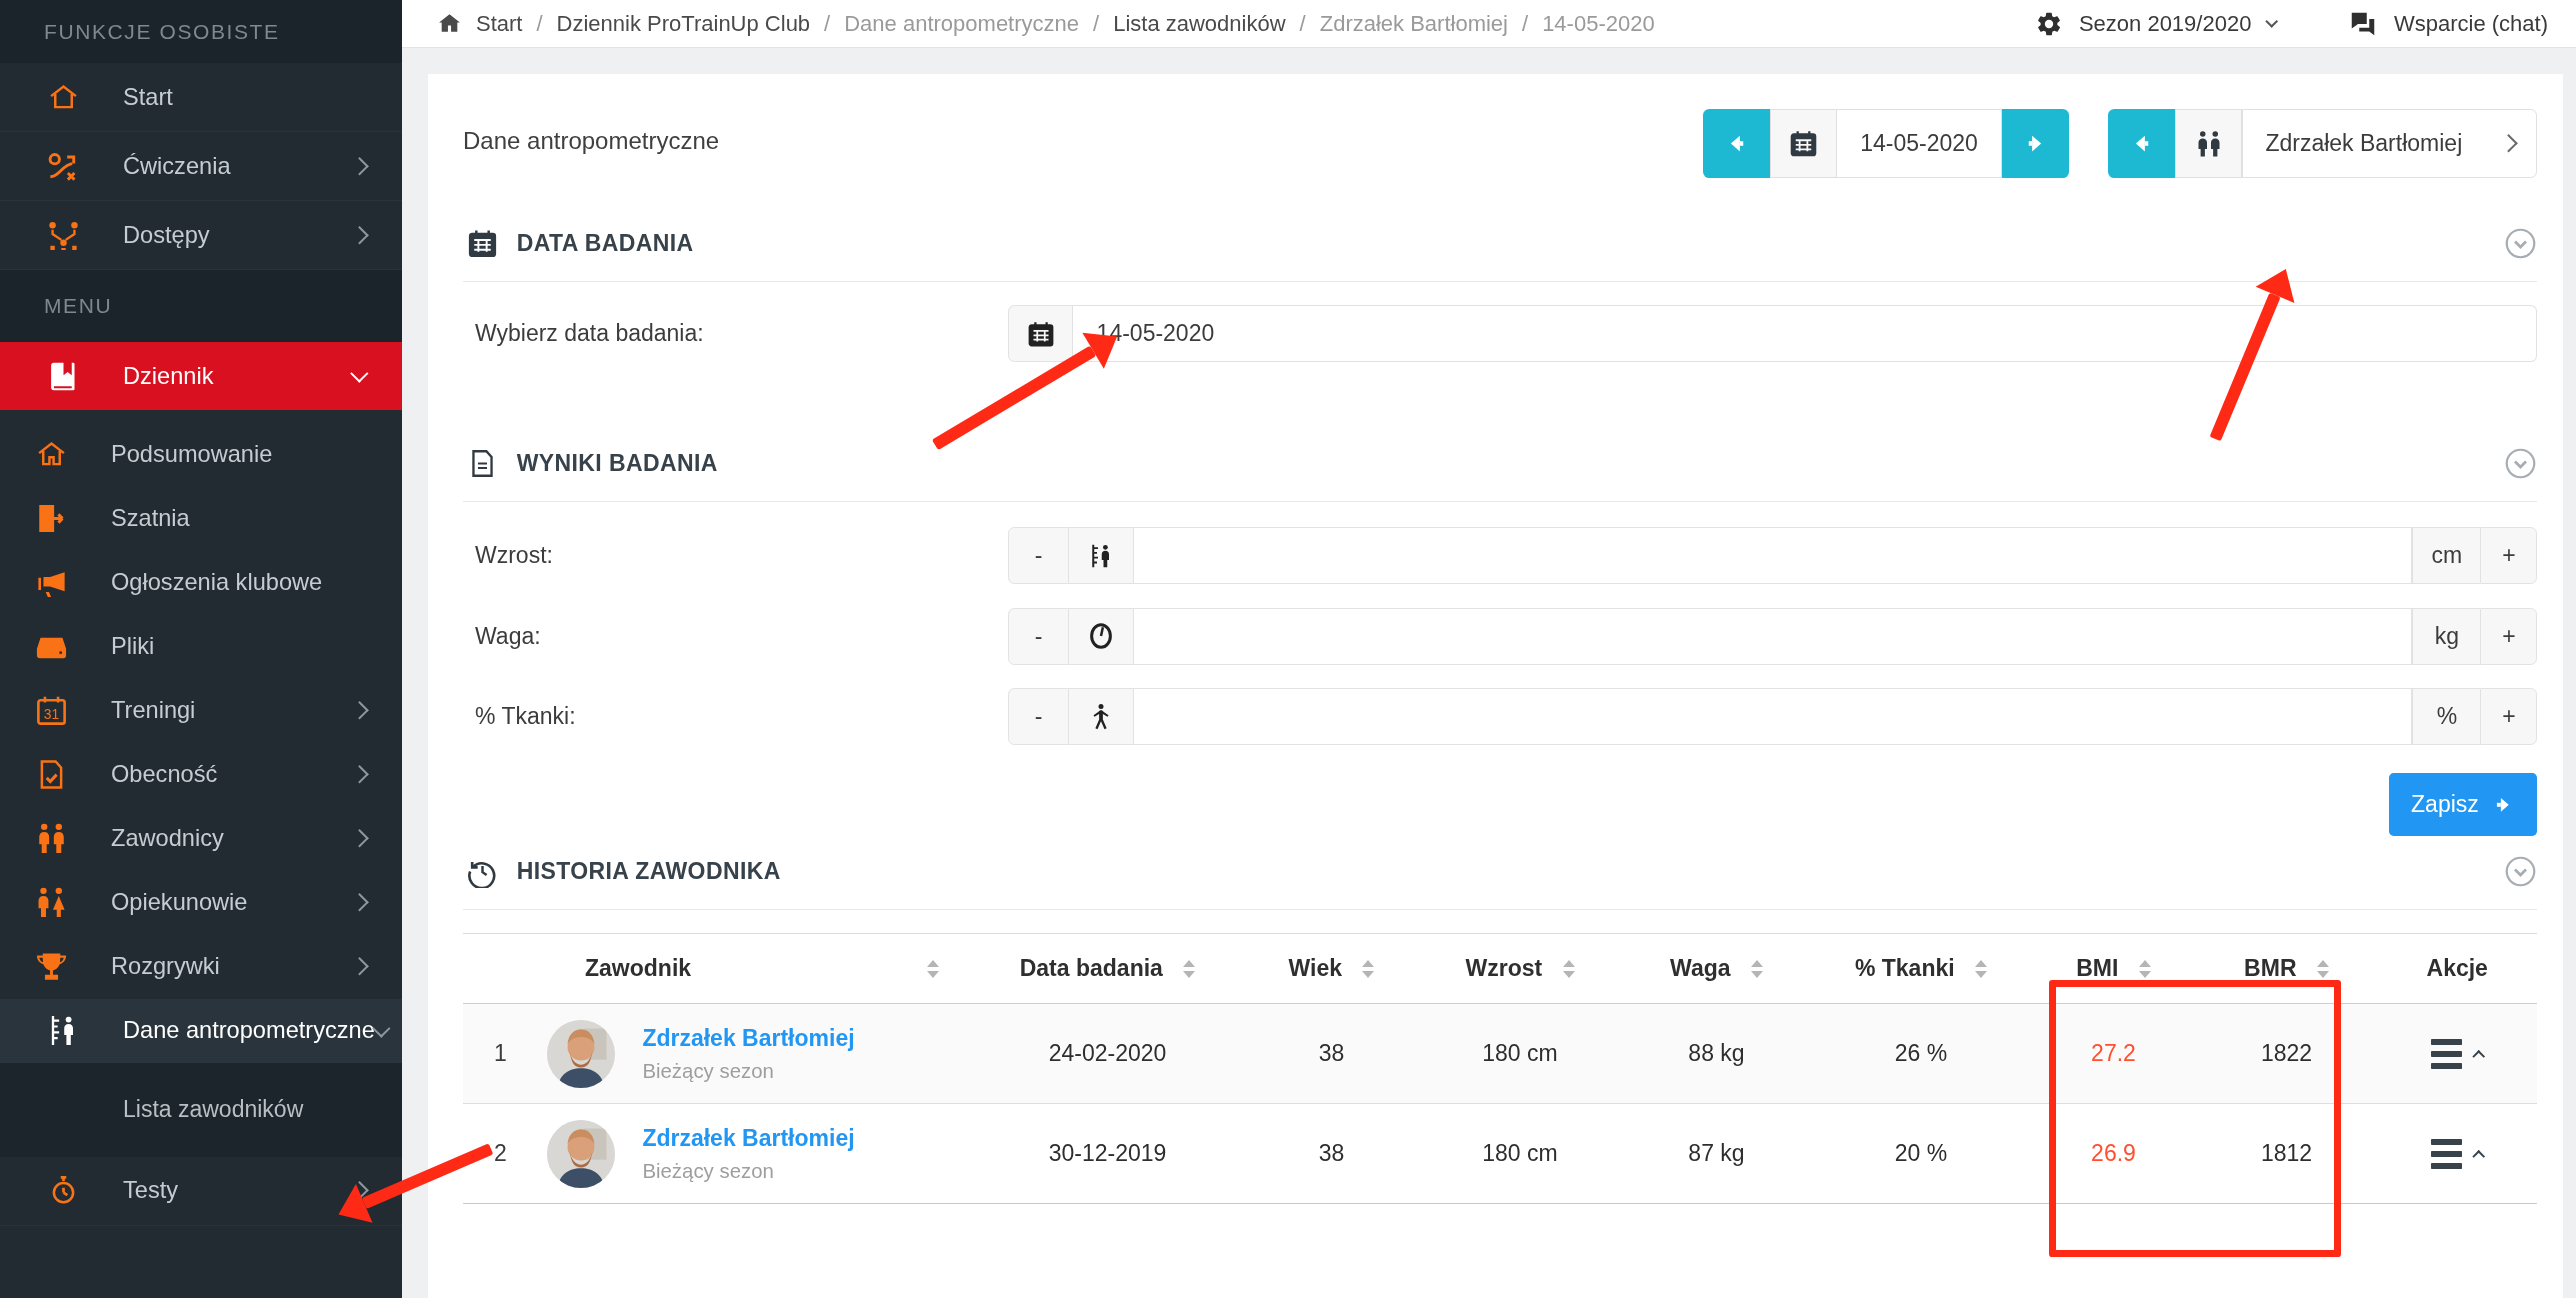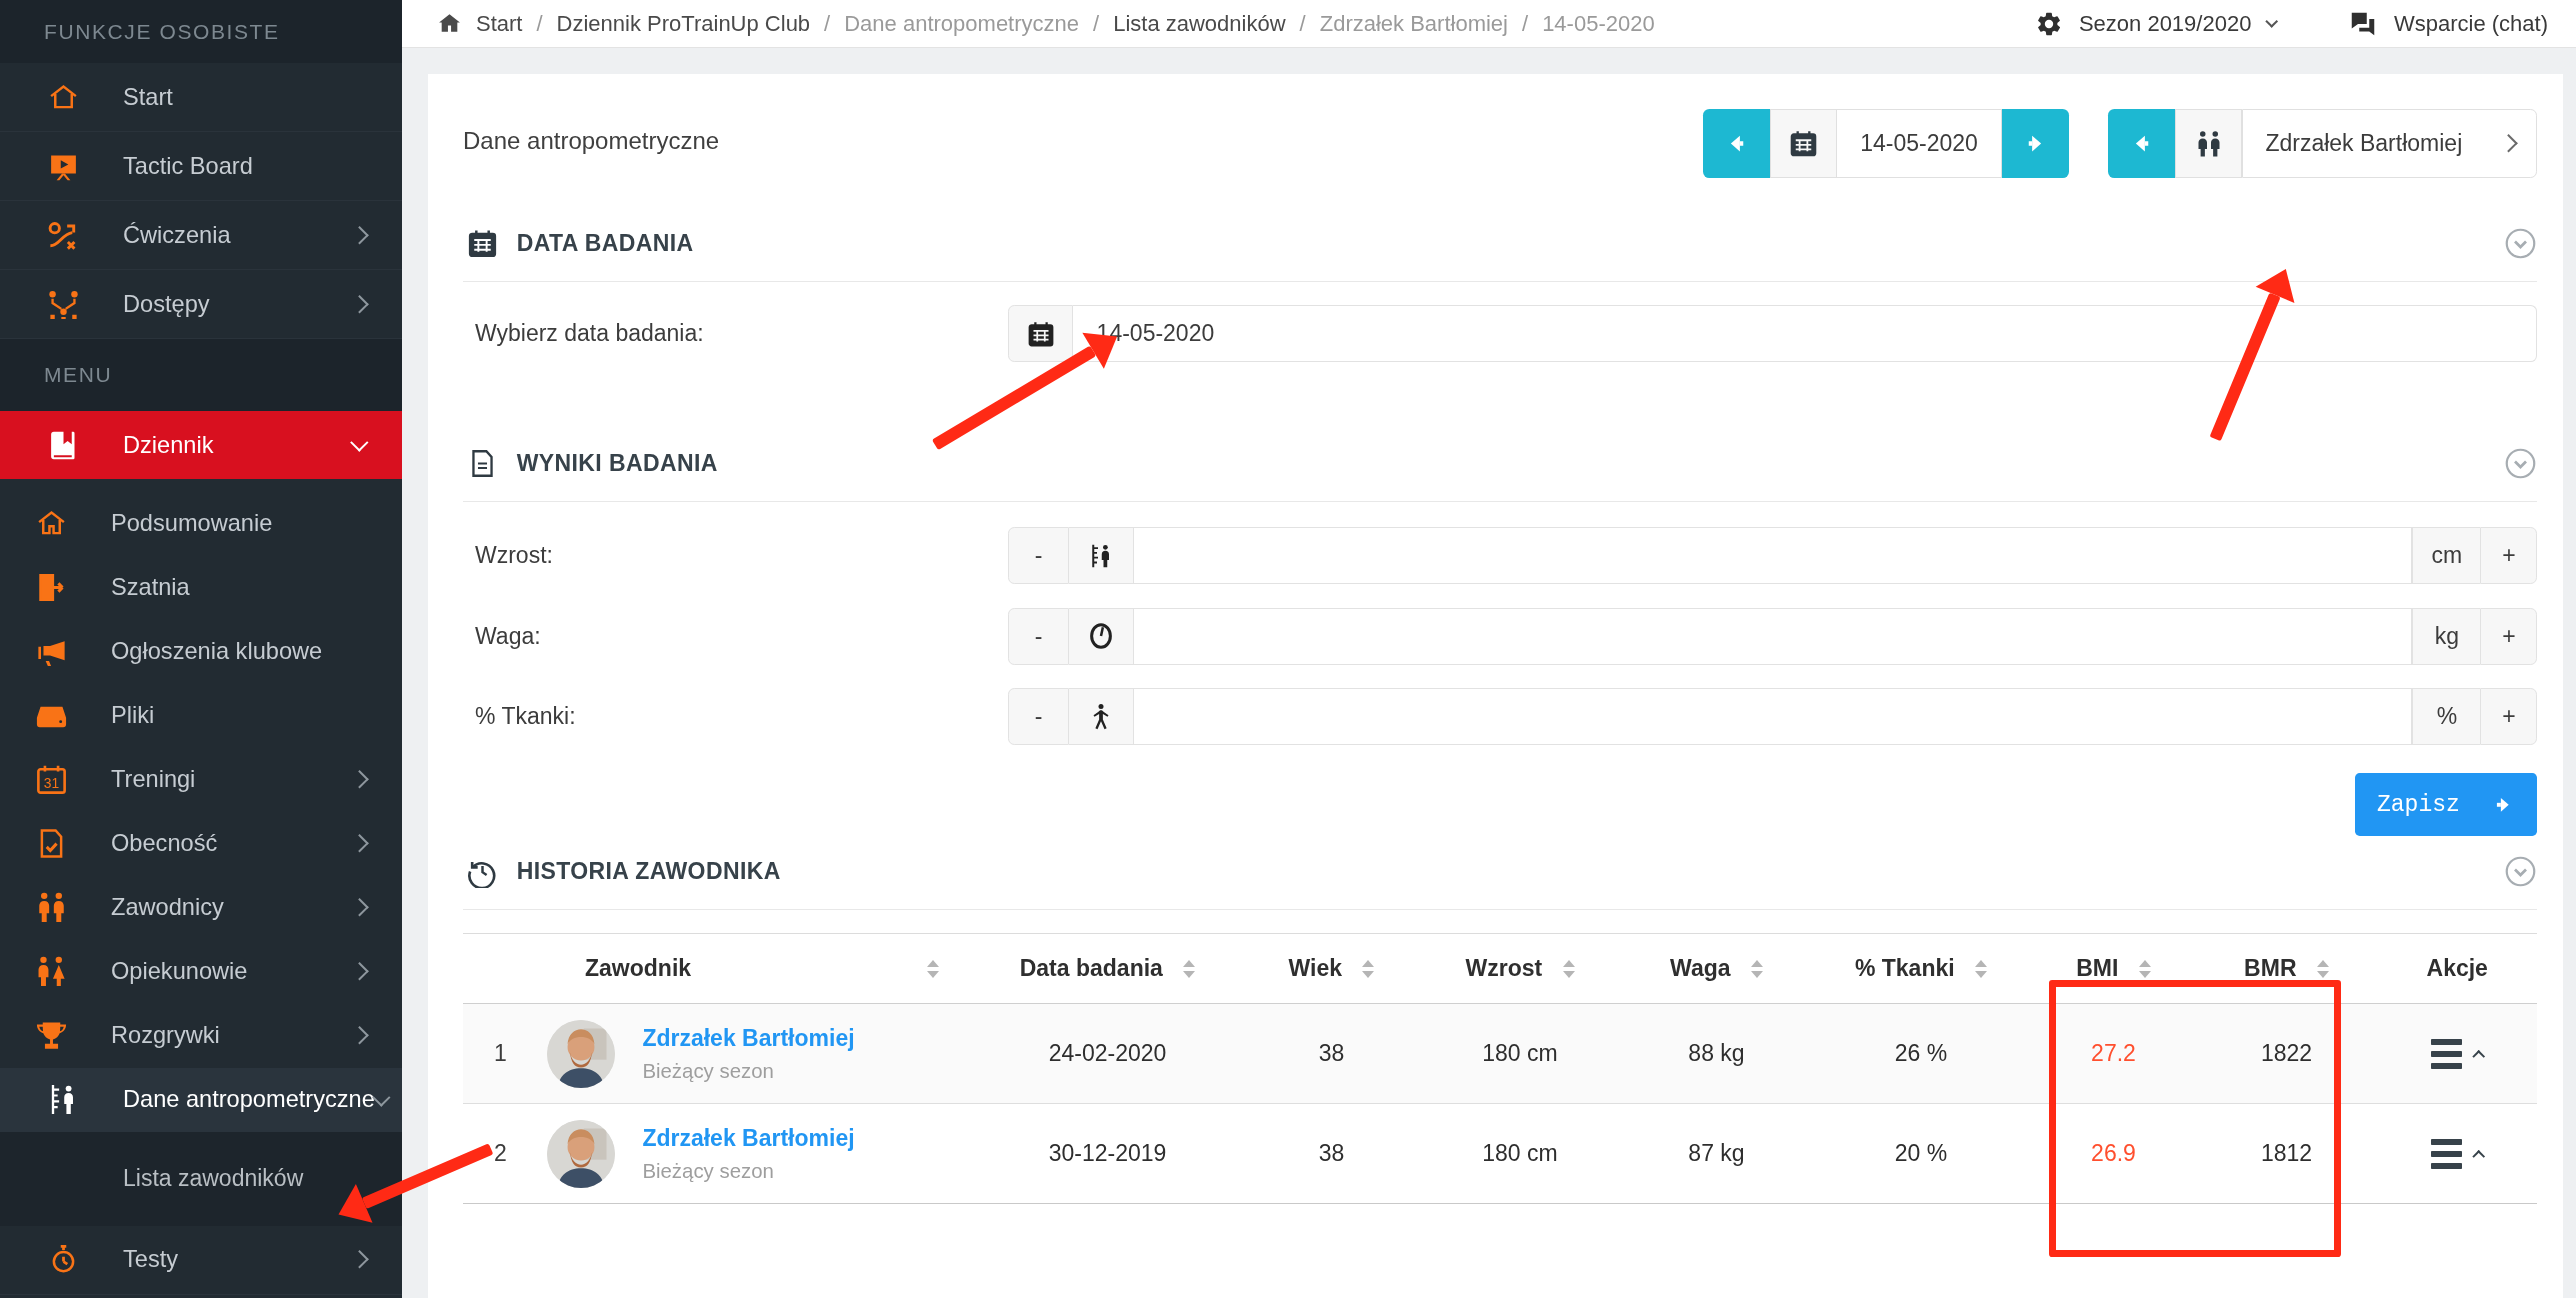--- a/index.html
+++ b/index.html
@@ -72,21 +72,21 @@
   .iseg.icon { width:65px; border-left:none; color:#222; }
   .ifield { flex:1; border:0.8px solid #e2e2e2; border-left:none; background:#fff; font-size:23px; padding:0 19px; color:#3c3c3c; outline:none; }
   .iseg.unit { width:68px; border-left:0.8px solid #e2e2e2; border-right:none; }
   .iseg.plus { width:57px; border:0.8px solid #e2e2e2; border-radius:0 6.3px 6.3px 0; cursor:pointer; }
   .date-row .igroup { height:57px; }
   .date-field { flex:1; border:0.8px solid #e2e2e2; border-left:none; border-radius:0 6.3px 6.3px 0; background:#fff; display:flex;
                 align-items:center; font-size:23px; color:#3c3c3c; padding:0 23.6px; }
 
   .save-row { display:flex; justify-content:flex-end; margin-top:28px; }
   .save-btn { background:#2196f3; color:#fff; border:none; border-radius:4.7px; height:63px; padding:0 22px;
-              font-size:23px; display:flex; align-items:center; gap:32px; cursor:pointer; font-family:Liberation Mono, monospace; }
+              font-size:23px; display:flex; align-items:center; gap:13px; cursor:pointer; font-family:Liberation Sans, sans-serif; }
 
   .search-row { display:flex; align-items:center; margin-top:49px; }
   .search-lbl { font-size:23px; color:#3c3c3c; margin-right:28px; }
   .search-box { width:401px; height:71px; border:1.6px solid #e0e0e0; border-radius:7.9px; display:flex; align-items:center; padding:0 19px; }
   .search-box input { border:none; outline:none; flex:1; font-size:23px; color:#555; font-family:inherit; }
   .search-box input::placeholder { color:#9a9a9a; }
   .export-btn { margin-left:auto; width:91px; height:60px; border:1.6px solid #e3e3e3; border-radius:7.9px; background:#fcfcfc;
                 display:flex; align-items:center; justify-content:center; gap:11px; cursor:pointer; color:#2f3a42; }
 
   
@@ -133,29 +133,20 @@
     <div class="side-item">
       <span class="icn">
         <svg width="33" height="33" viewBox="0 0 24 24" fill="none" stroke="currentColor" stroke-width="1.8">
             <path d="M3 11 12 4l9 7M6 9.5V19h12V9.5"></path>
           </svg>
       </span>
       <span class="lbl">Start</span>
     </div>
     <div class="side-item">
       <span class="icn">
-        <svg width="33" height="33" viewBox="0 0 24 24" fill="currentColor">
-            <path fill-rule="evenodd" d="M3 4h18v13H3V4zm7 3.5v6l5.5-3-5.5-3z"></path>
-            <path d="M11 17l-4 5h2l3-3.6L15 22h2l-4-5z"></path>
-          </svg>
-      </span>
-      <span class="lbl">Tactic Board</span>
-    </div>
-    <div class="side-item">
-      <span class="icn">
         <svg width="35" height="35" viewBox="0 0 24 24" fill="none" stroke="currentColor" stroke-width="2">
             <circle cx="6" cy="7" r="3.2"></circle>
             <path d="M3 19c6 0 8-8 15-9"></path>
             <path d="M14.5 5.5h4.5v4.5"></path>
             <path d="M15 16.5l4.5 4.5m0-4.5L15 21"></path>
           </svg>
       </span>
       <span class="lbl">Ćwiczenia</span>
       <span class="chev"></span>
     </div>

